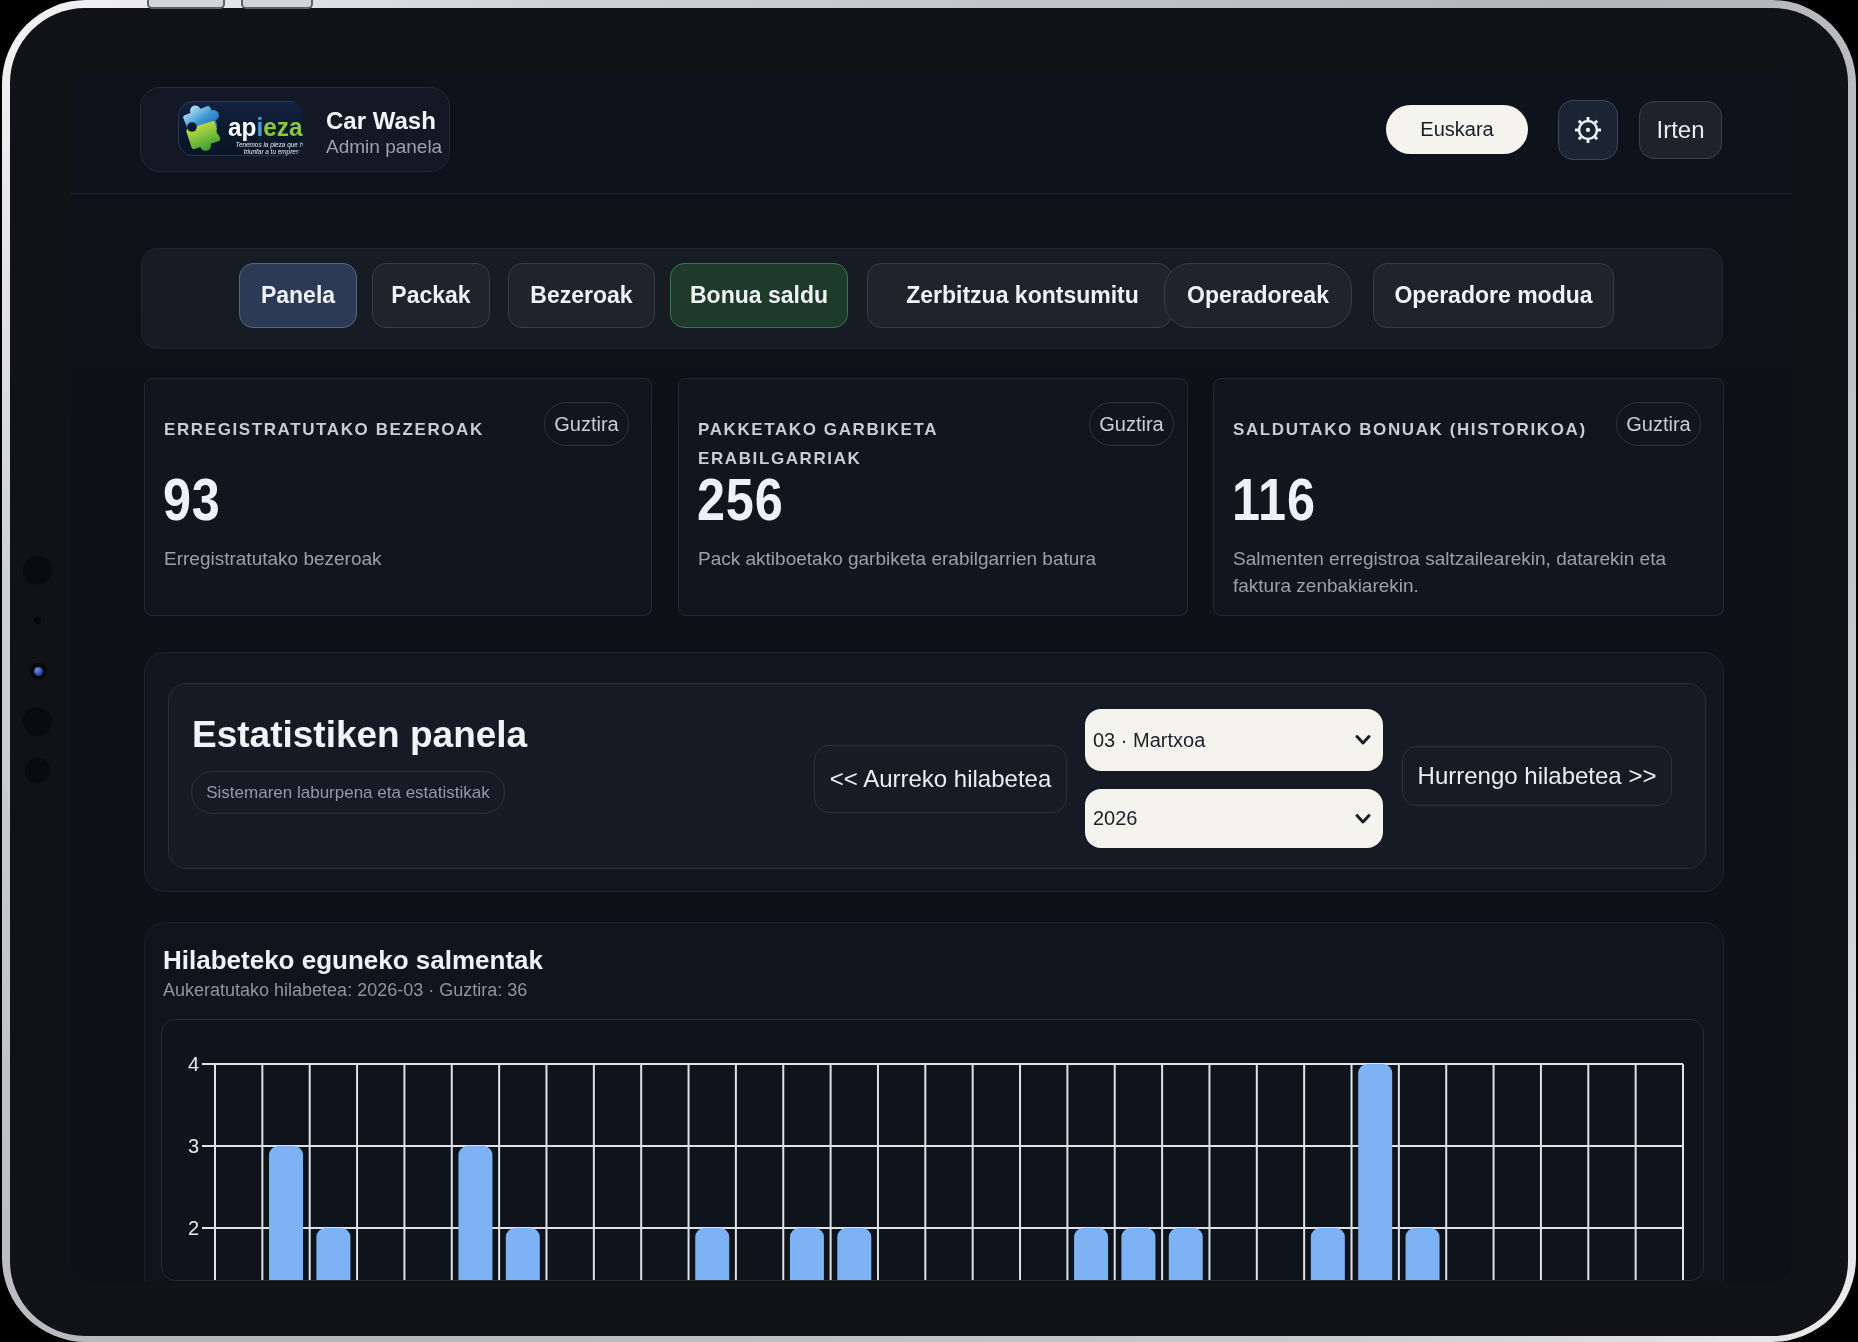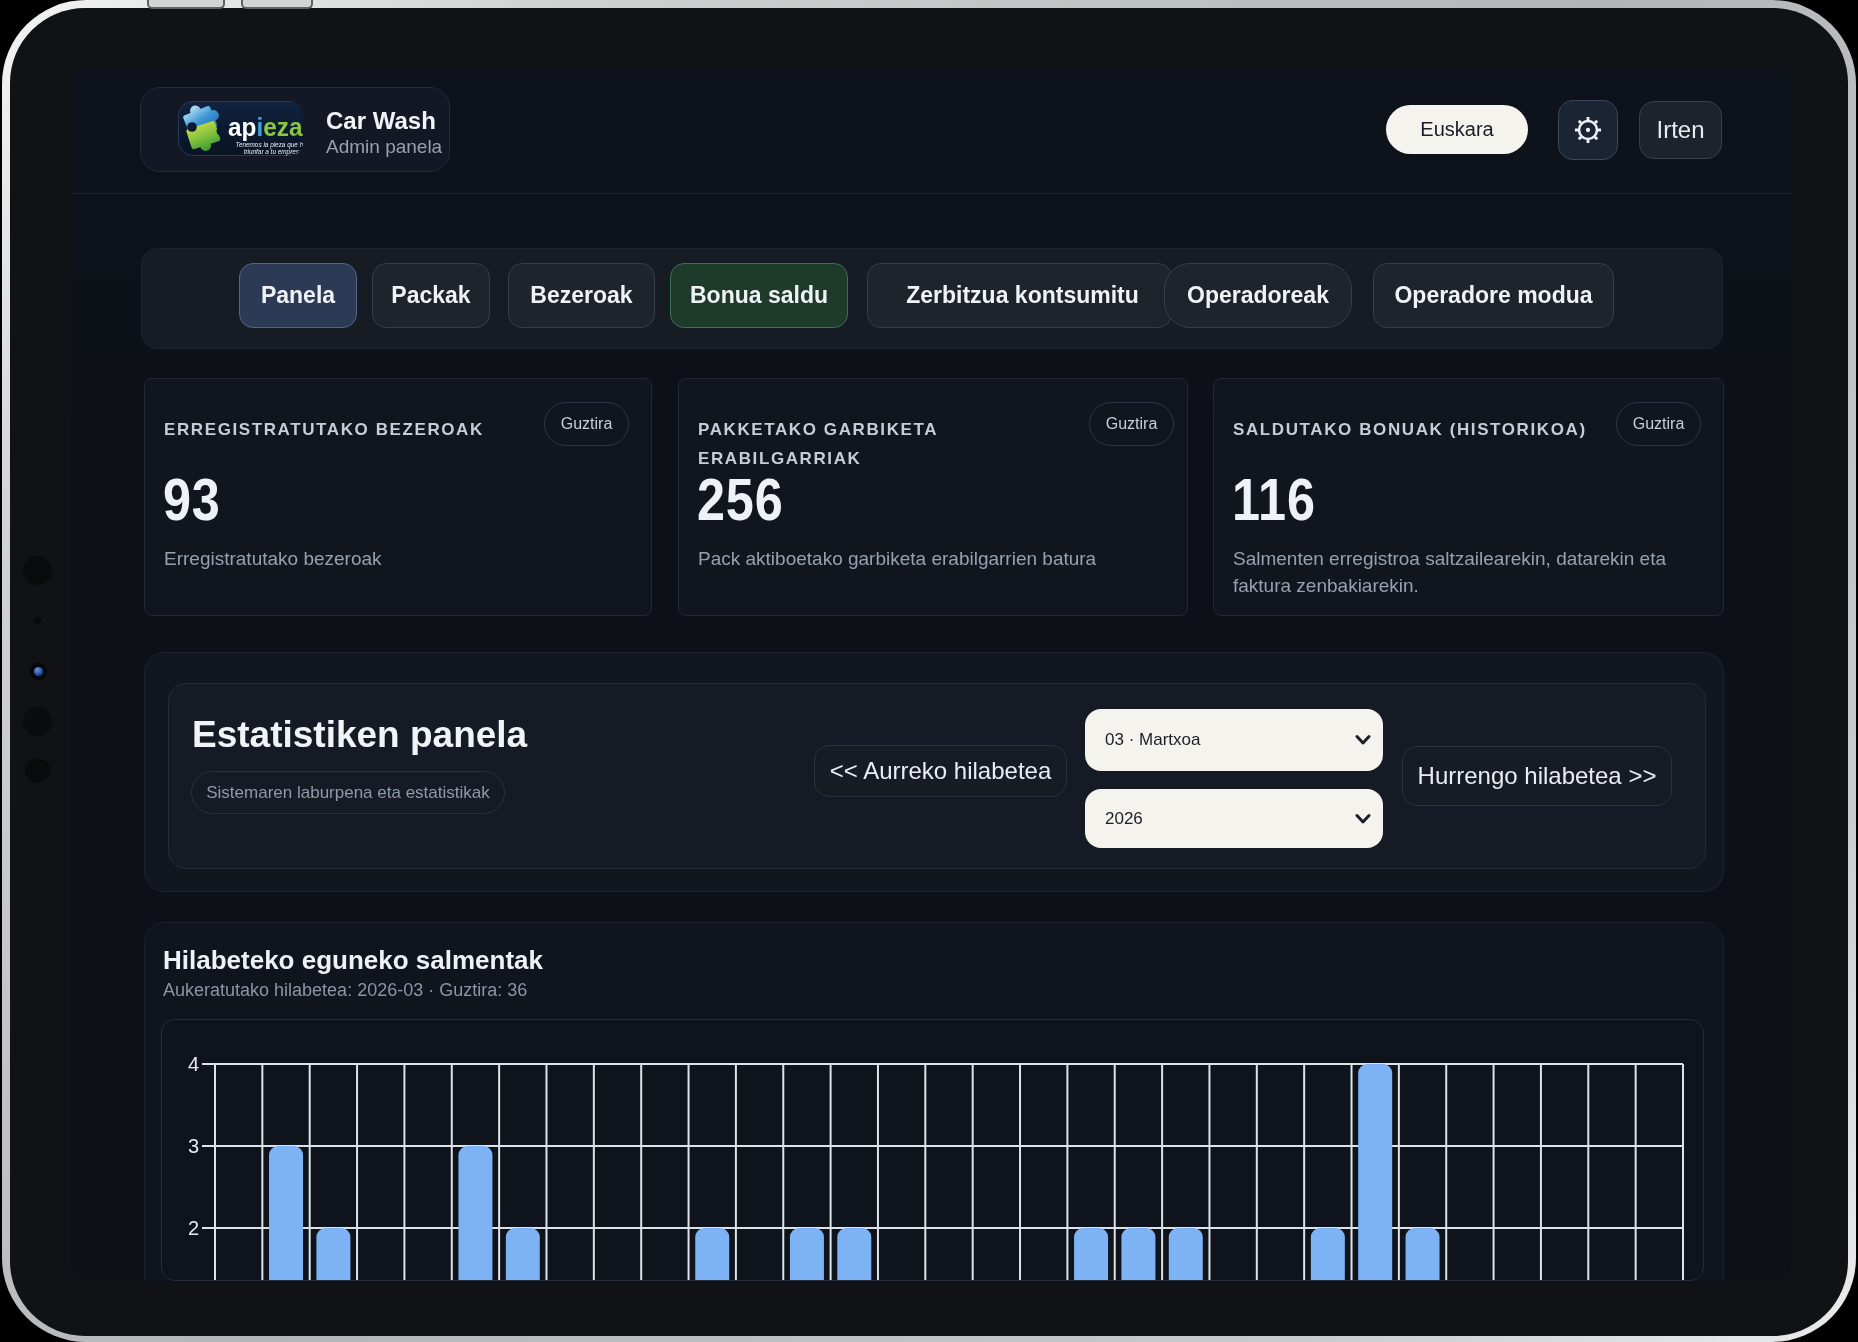--- a/index.html
+++ b/index.html
@@ -38,37 +38,37 @@
     color:#f0f3f6; display:flex; align-items:center; justify-content:center;
     background:#1e232c; border:1px solid #373e4a; }
   .tab.active { background:#2d3a55; border:1.5px solid #536488; }
   .tab.green  { background:#1d3a2b; border:1.5px solid #3a7154; }
   
   .card { position:absolute; top:310px; height:238px; border-radius:8px;
     background:#11151d; border:1px solid #222834; }
   .card .ttl { position:absolute; left:19px; top:36px; font-size:17px; font-weight:700;
     letter-spacing:1.6px; color:#c4cdd8; line-height:29px; }
   .card .chip { position:absolute; top:23px; height:44px; border-radius:22px; border:1px solid #2b3648;
-    color:#c6cedA; font-size:16px; display:flex; align-items:center; justify-content:center; }
+    color:#c6cedA; font-size:20px; display:flex; align-items:center; justify-content:center; }
   .card .num { position:absolute; left:18px; top:86px; font-size:60px; font-weight:700; color:#eef1f5;
     transform:scaleX(0.84); transform-origin:left top; letter-spacing:1px; }
   .card .desc { position:absolute; left:19px; top:166px; font-size:19px; color:#97a1ae; line-height:27px; }
   
   .stats-wrap { position:absolute; left:73px; top:584px; width:1580px; height:240px; border-radius:20px;
     background:#12161f; border:1px solid #1d2330; }
   .stats-card { position:absolute; left:23px; top:30px; width:1538px; height:186px; border-radius:18px;
     background:#151a24; border:1px solid #262d39; }
   .stats-h1 { position:absolute; left:121px; top:646px; font-size:37px; font-weight:700; color:#f1f4f7; }
   .stats-pill { position:absolute; left:120px; top:703px; width:314px; height:43px; border-radius:22px;
     border:1px solid #2a313d; color:#8f99a8; font-size:17px;
     display:flex; align-items:center; justify-content:center; }
   .btn-dark { position:absolute; border-radius:15px; background:#171b24; border:1px solid #2c323d;
     color:#e9ecf0; font-size:24px; display:flex; align-items:center; justify-content:center; }
-  .sel { position:absolute; border-radius:16px; background:#f5f3ed; color:#1a1f28; font-size:17px;
-    display:flex; align-items:center; padding-left:20px; }
+  .sel { position:absolute; border-radius:16px; background:#f5f3ed; color:#1a1f28; font-size:20px;
+    display:flex; align-items:center; padding-left:8px; }
   .sel svg { position:absolute; right:12px; top:50%; margin-top:-6px; }
   
   .chart-wrap { position:absolute; left:73px; top:854px; width:1580px; height:380px; border-radius:20px;
     background:#10141d; border:1px solid #1b212c; }
   .ch-title { position:absolute; left:92px; top:877px; font-size:26px; font-weight:700; color:#eef1f5; }
   .ch-sub { position:absolute; left:92px; top:912px; font-size:18px; color:#8b95a3; }
   .ch-card { position:absolute; left:90px; top:951px; width:1543px; height:262px; border-radius:14px;
     background:#0f131b; border:1px solid #262c38; overflow:hidden; }
 </style>
 </head>
@@ -173,21 +173,21 @@
       <div class="chip" style="left:402px; width:85px;">Guztira</div>
       <div class="num">116</div>
       <div class="desc">Salmenten erregistroa saltzailearekin, datarekin eta<br>faktura zenbakiarekin.</div>
     </div>
 
     <div class="stats-wrap">
         <div class="stats-card"></div>
       </div>
     <div class="stats-h1">Estatistiken panela</div>
     <div class="stats-pill">Sistemaren laburpena eta estatistikak</div>
-    <div class="btn-dark" style="left:743px; top:677px; width:253px; height:52px;">&lt;&lt; Aurreko hilabetea</div>
+    <div class="btn-dark" style="left:743px; top:677px; width:253px; height:68px;">&lt;&lt; Aurreko hilabetea</div>
     <div class="sel" style="left:1014px; top:641px; width:298px; height:62px;">03 · Martxoa
       <svg width="16" height="12" viewBox="0 0 16 12">
           <path d="M2 2.5 L8 9 L14 2.5" fill="none" stroke="#1a1f28" stroke-width="3" stroke-linecap="round" stroke-linejoin="round"></path>
         </svg>
     </div>
     <div class="sel" style="left:1014px; top:721px; width:298px; height:59px;">2026
       <svg width="16" height="12" viewBox="0 0 16 12">
           <path d="M2 2.5 L8 9 L14 2.5" fill="none" stroke="#1a1f28" stroke-width="3" stroke-linecap="round" stroke-linejoin="round"></path>
         </svg>
     </div>

